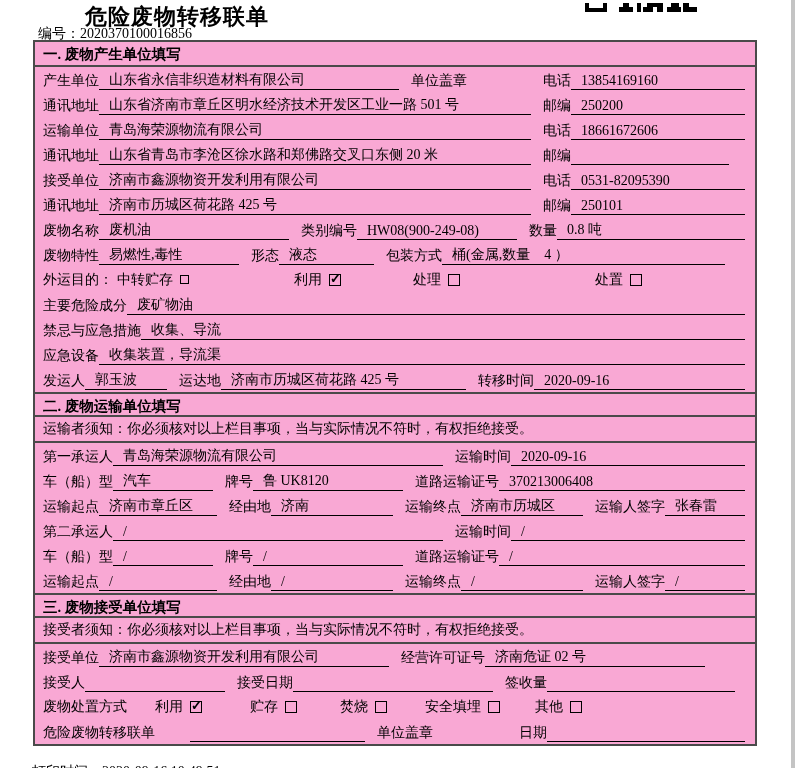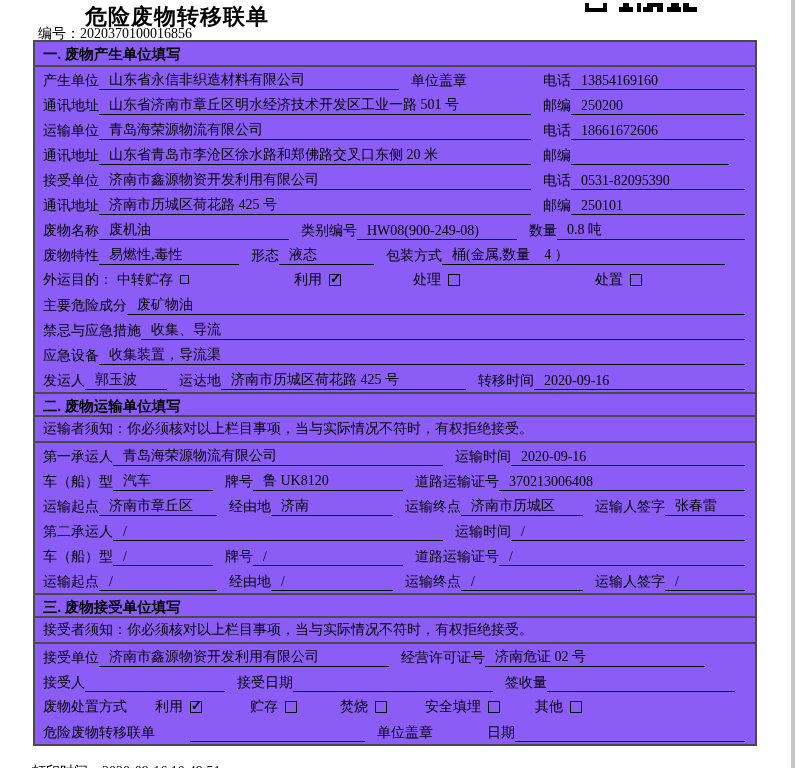--- a/index.html
+++ b/index.html
@@ -17,21 +17,21 @@
   .doc-title {
     position: absolute; left: 0; right: 0; top: 2px;
     text-align: left; font-size: 22px; font-weight: bold;
     letter-spacing: 1px; padding-left: 85px;
   }
   .qr-frag { position: absolute; left: 585px; top: 0; }
   .scroll-strip { position: absolute; right: 1px; top: 0; width: 4px; height: 768px; background: #c4c4c4; }
 
   .box {
     position: absolute; left: 33px; top: 40px; width: 724px;
-    border: 2px solid #4a4a4a; background: #8b5cf6;
+    border: 2px solid #4a4a4a; background: #f9a8d4;
   }
   .sec-h {
     font-weight: bold; font-size: 14.5px;
     padding: 3px 8px 2px; height: 25px;
     border-bottom: 2px solid #4a4a4a;
   }
   .sec-h.mid { border-top: 2px solid #4a4a4a; }
   .notice {
     height: 26px; display: flex; align-items: center;
     padding: 0 8px; border-bottom: 2px solid #4a4a4a; white-space: nowrap;
@@ -276,19 +276,19 @@
     <span class="lbl" style="margin-left:38px">安全填埋</span>
     <span class="cb"></span>
     <span class="lbl" style="margin-left:35px">其他</span>
     <span class="cb"></span>
   </div>
 
   <div class="row">
     <span class="lbl">危险废物转移联单</span>
     <span class="u" style="width:175px;margin-left:35px"></span>
     <span class="lbl gap">单位盖章</span>
-    <span class="lbl" style="margin-left:54px">日期</span>
+    <span class="lbl" style="margin-left:86px">日期</span>
     <span class="u fill"></span>
   </div>
 
 </div>
 
 <div class="footer"><span>打印时间：</span><span>2020-09-16 10:49:51</span></div>
 
 </body></html>

